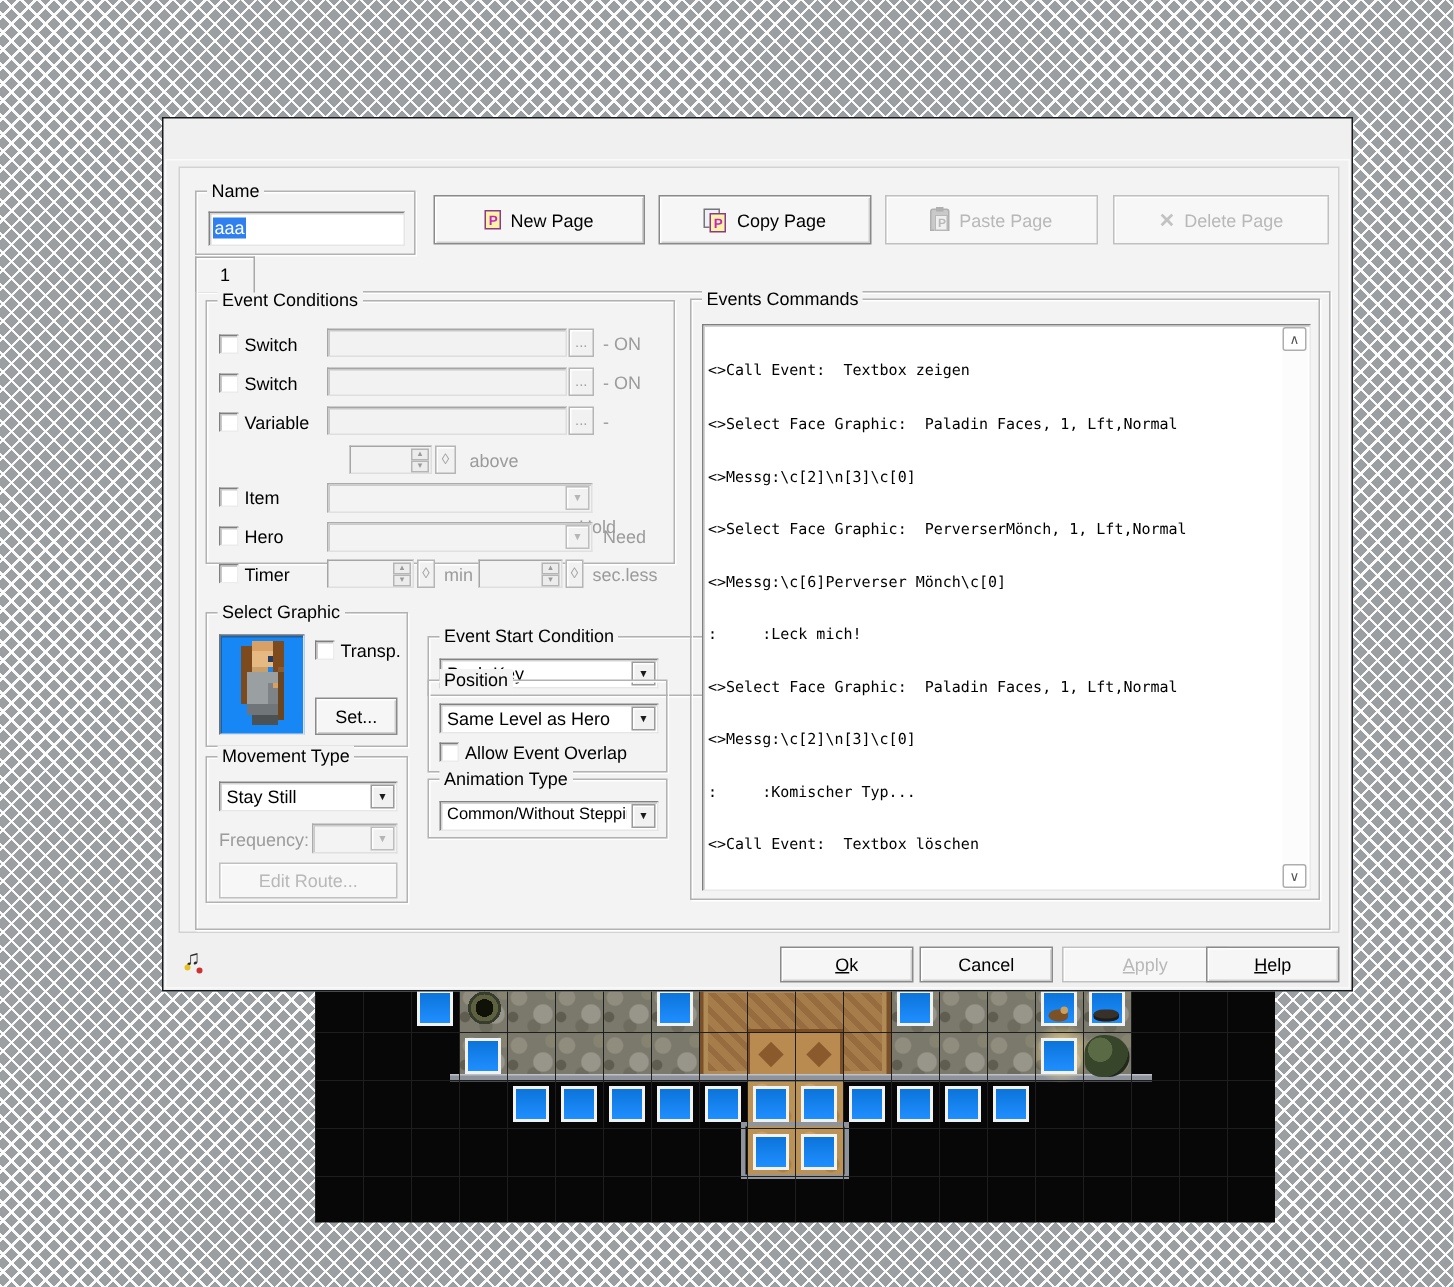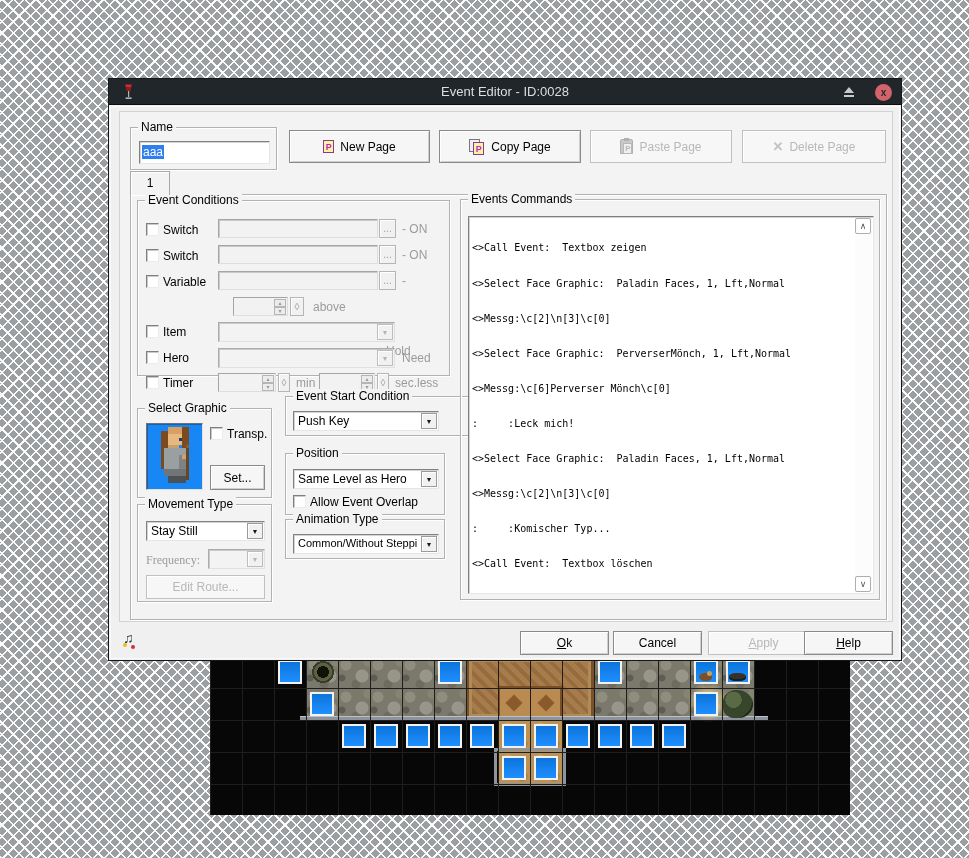--- a/index.html
+++ b/index.html
@@ -209,31 +209,20 @@
       <div class="event-square" style="left: 356px; top: 68px;"></div>
       <div class="event-square" style="left: 388px; top: 68px;"></div>
       <div class="event-square" style="left: 420px; top: 68px;"></div>
       <div class="event-square" style="left: 452px; top: 68px;"></div>
       <div class="event-square" style="left: 292px; top: 100px;"></div>
       <div class="event-square" style="left: 324px; top: 100px;"></div>
     </div>
 </div>
 
 <div class="window">
-  <div class="titlebar">
-    <svg class="wine-icon" viewBox="0 0 13 18">
-      <path d="M3 1 h7 l-1 5 a2.5 2.5 0 0 1 -5 0 z" fill="#8c1d22"></path>
-      <path d="M3.6 2 h5.8 l-.4 2 h-5 z" fill="#c53434"></path>
-      <rect x="6" y="8" width="1.2" height="6" fill="#aeb4b6"></rect>
-      <rect x="3.6" y="14.4" width="6" height="1.6" fill="#aeb4b6"></rect>
-    </svg>
-    <span class="title">Event Editor - ID:0028</span>
-    <span class="eject-icon"></span>
-    <span class="close-btn">x</span>
-  </div>
   <div class="body-frame"></div>
 
   <div class="panel">
 
     <div class="gb" style="left:10px;top:15px;width:147px;height:43px;">
       <span class="gb-label">Name</span>
       <div class="field name-input">
         <span class="sel">aaa</span>
       </div>
     </div>
@@ -354,30 +343,30 @@
         <span class="lbl">Set...</span>
       </div>
     </div>
 
     <div class="gb" style="left:17px;top:392px;width:135px;height:98px;">
       <span class="gb-label">Movement Type</span>
       <div class="combo" style="left:8px;top:16px;width:119px;">
         <span class="txt">Stay Still</span>
         <span class="arrow">▼</span>
       </div>
-      <span class="lab gray" style="left:8px;top:48px;font-family:Liberation Serif, serif;">Frequency:</span>
+      <span class="lab gray" style="left:8px;top:48px;">Frequency:</span>
       <div class="combo disabled" style="left:70px;top:44px;width:57px;">
         <span class="arrow">▼</span>
       </div>
       <div class="btn disabled" style="left:8px;top:70px;width:119px;height:24px;">
         <span class="lbl">Edit Route...</span>
       </div>
     </div>
 
-    <div class="gb" style="left:165px;top:284px;width:190px;height:40px;">
+    <div class="gb" style="left:165px;top:312px;width:190px;height:40px;">
       <span class="gb-label">Event Start Condition</span>
       <div class="combo" style="left:7px;top:14px;width:146px;">
         <span class="txt">Push Key</span>
         <span class="arrow">▼</span>
       </div>
     </div>
 
     <div class="gb" style="left:165px;top:341px;width:160px;height:62px;">
       <span class="gb-label">Position</span>
       <div class="combo" style="left:7px;top:15px;width:146px;">

